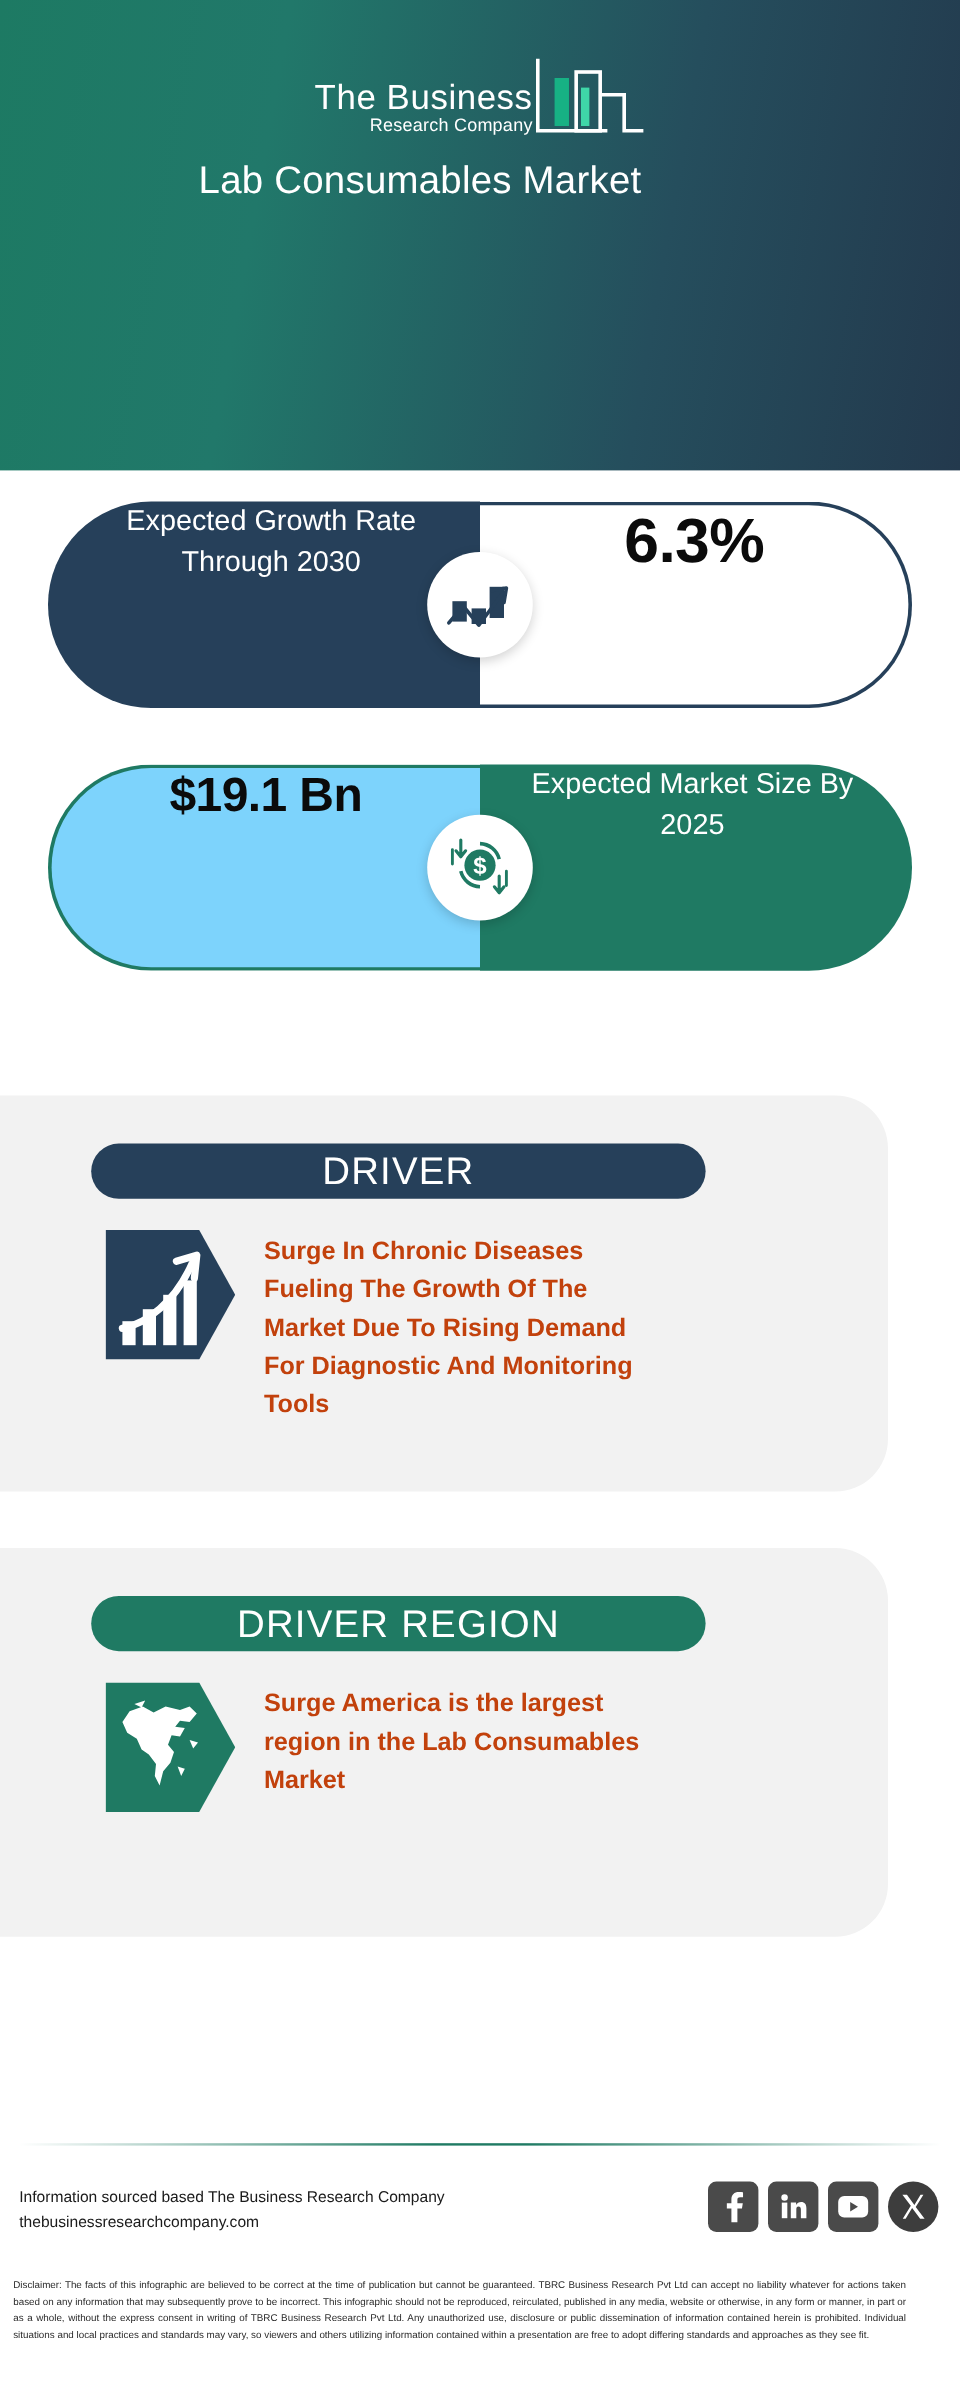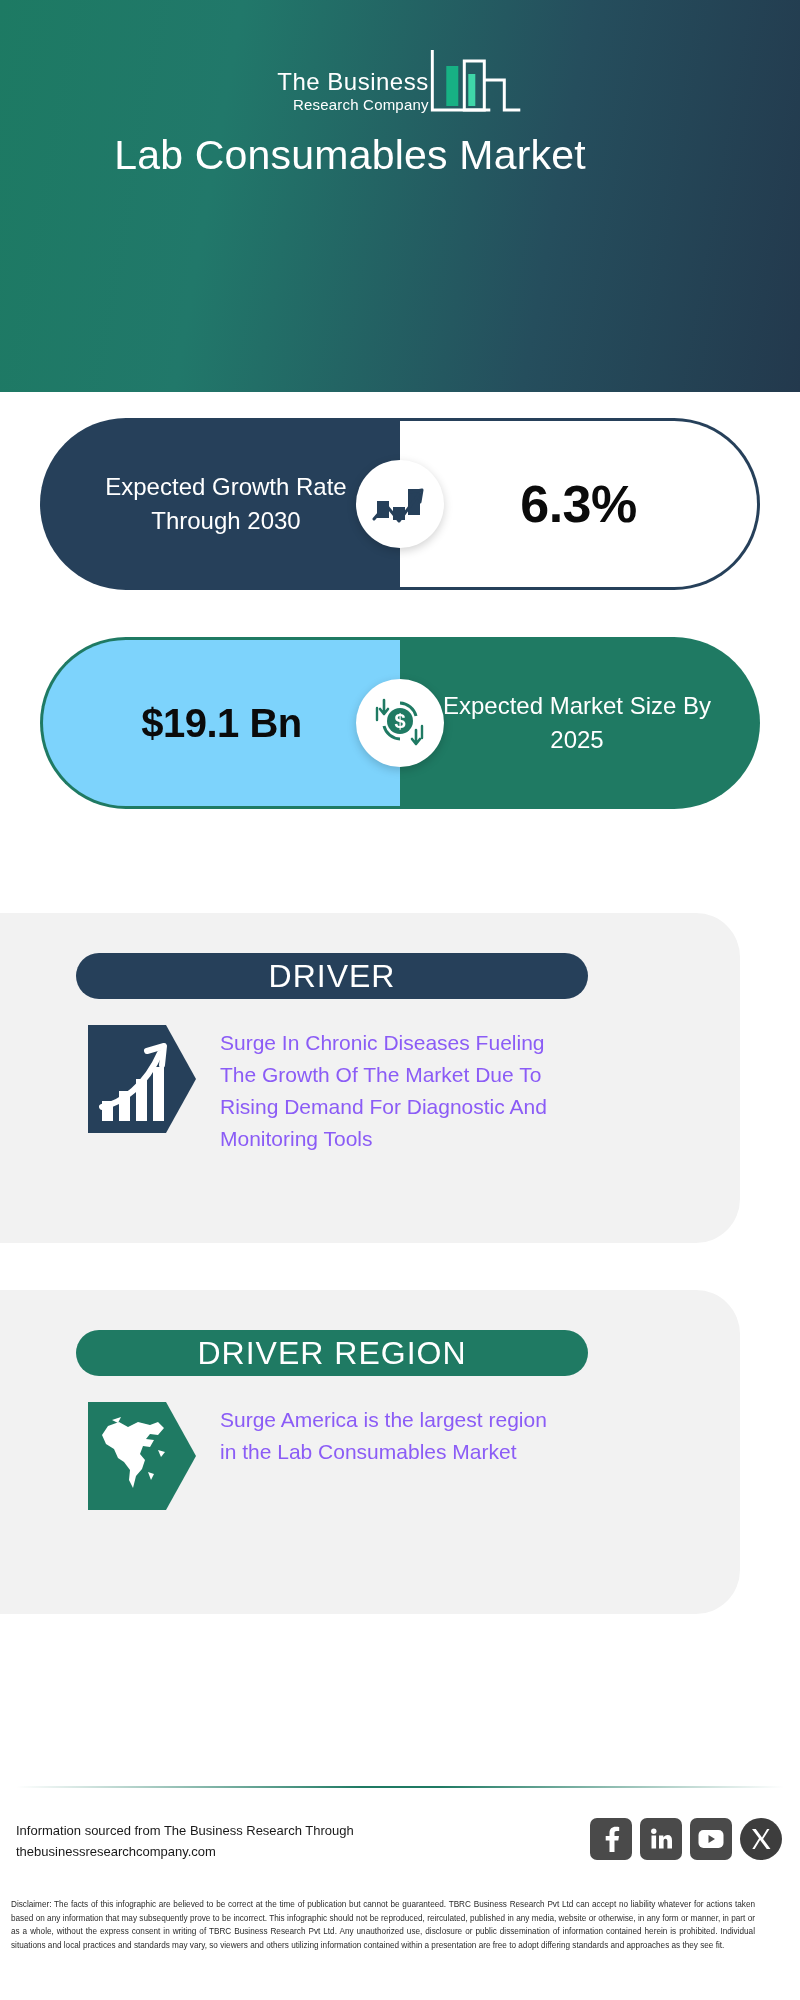--- a/index.html
+++ b/index.html
@@ -27,21 +27,21 @@
     position: absolute;
     left: 50%; top: 26px;
     transform: translateX(-50%);
     display: flex;
     align-items: flex-end;
     gap: 0px;
   }
   .logo-text { display: flex; flex-direction: column; align-items: flex-end; padding-bottom: 8px; }
   .logo-line1 {
     color: #ffffff;
-    font-size: 24px;
+    font-size: 29px;
     letter-spacing: 0.5px;
     line-height: 28px;
     font-weight: 400;
     white-space: nowrap;
     margin-top: 42px;
   }
   .logo-line2 {
     color: #ffffff;
     font-size: 15px;
     letter-spacing: 0.2px;
@@ -51,35 +51,35 @@
     text-align: right;
   }
   .logo-mark { margin-left: 2px; margin-bottom: 2px; }
 
   .hero-title {
     position: absolute;
     left: 0; top: 132px;
     width: 700px;
     text-align: center;
     color: #ffffff;
-    font-size: 41px;
+    font-size: 32px;
     font-weight: 400;
     letter-spacing: 0.2px;
   }
 
   
   .stat-row { position: absolute; left: 40px; width: 720px; display: flex; }
   .stat-row-1 { top: 418px; height: 172px; }
   .stat-row-2 { top: 637px; height: 172px; }
 
   .stat-left, .stat-right {
     position: relative;
     height: 100%;
     display: flex;
-    align-items: center;
+    align-items: flex-start;
     justify-content: center;
     text-align: center;
   }
   .stat-left { width: 50%; }
   .stat-right { width: 50%; }
 
   
   .c1-left {
     background: #26405a;
     border-radius: 86px 0 0 86px;
@@ -178,24 +178,24 @@
     display: flex;
     align-items: flex-start;
     gap: 24px;
   }
   .sec-icon-shape {
     flex: 0 0 auto;
     width: 108px; height: 108px;
     position: relative;
   }
   .sec-text {
-    color: #8b5cf6;
+    color: #c2410c;
     font-size: 21px;
     line-height: 32px;
-    font-weight: 400;
+    font-weight: 700;
     padding-top: 2px;
     max-width: 340px;
   }
 
   
   .footer-rule {
     position: absolute;
     left: 16px; top: 1786px;
     width: 768px; height: 2px;
     background: linear-gradient(90deg, rgba(31,122,99,0) 0%, #1f7a63 45%, #1f7a63 55%, rgba(31,122,99,0) 100%);
@@ -336,21 +336,21 @@
           <path d="M70 48 L77 50 L73 55 Z" fill="#ffffff"></path>
         </svg>
       </div>
       <div class="sec-text">Surge America is the largest region in the Lab Consumables Market</div>
     </div>
   </div>
 
   <div class="footer-rule"></div>
 
   <div class="footer-info">
-    <div>Information sourced from The Business Research Through</div>
+    <div>Information sourced based The Business Research Company</div>
     <div>thebusinessresearchcompany.com</div>
   </div>
 
   <div class="social-row">
     <div class="social">
       <svg width="22" height="26" viewBox="0 0 22 26">
         <path d="M14.5 26 L14.5 14.5 L18.3 14.5 L19 10 L14.5 10 L14.5 7.2
                  C14.5 5.9 14.9 5 16.8 5 L19.2 5 L19.2 0.9
                  C18.8 0.85 17.3 0.7 15.6 0.7 C12 0.7 9.5 2.9 9.5 6.8
                  L9.5 10 L5.7 10 L5.7 14.5 L9.5 14.5 L9.5 26 Z" fill="#ffffff"></path>

